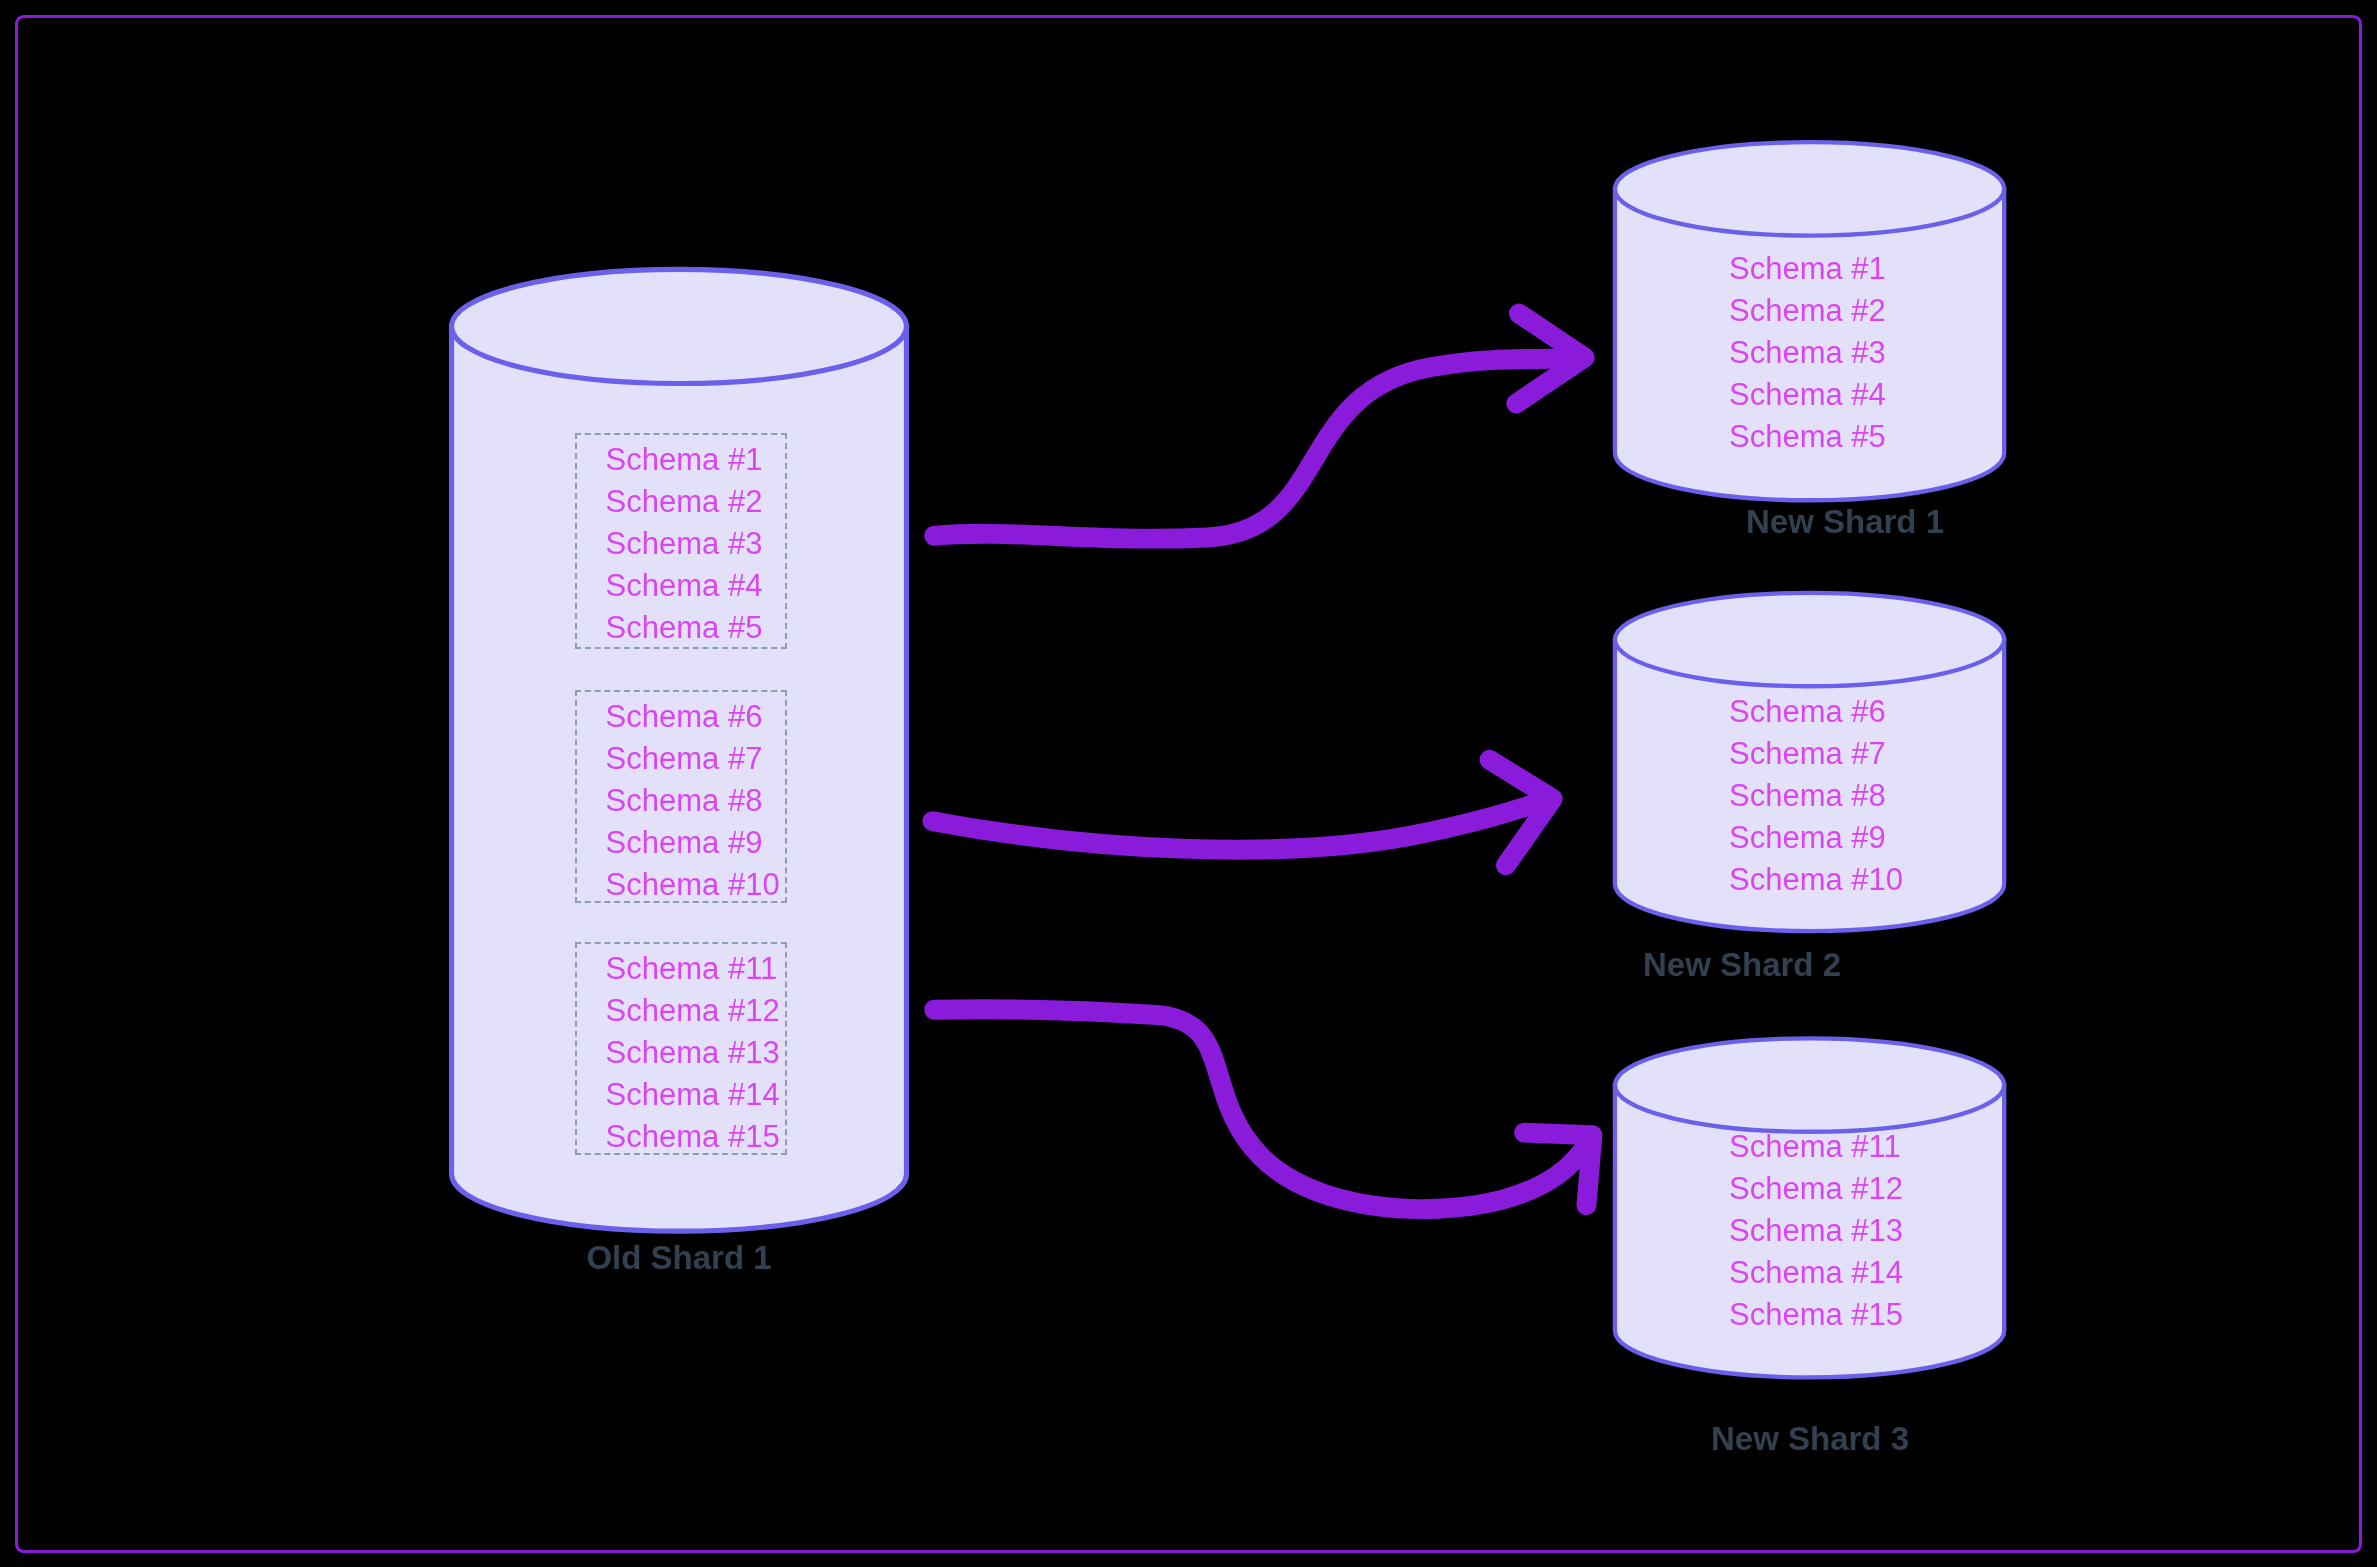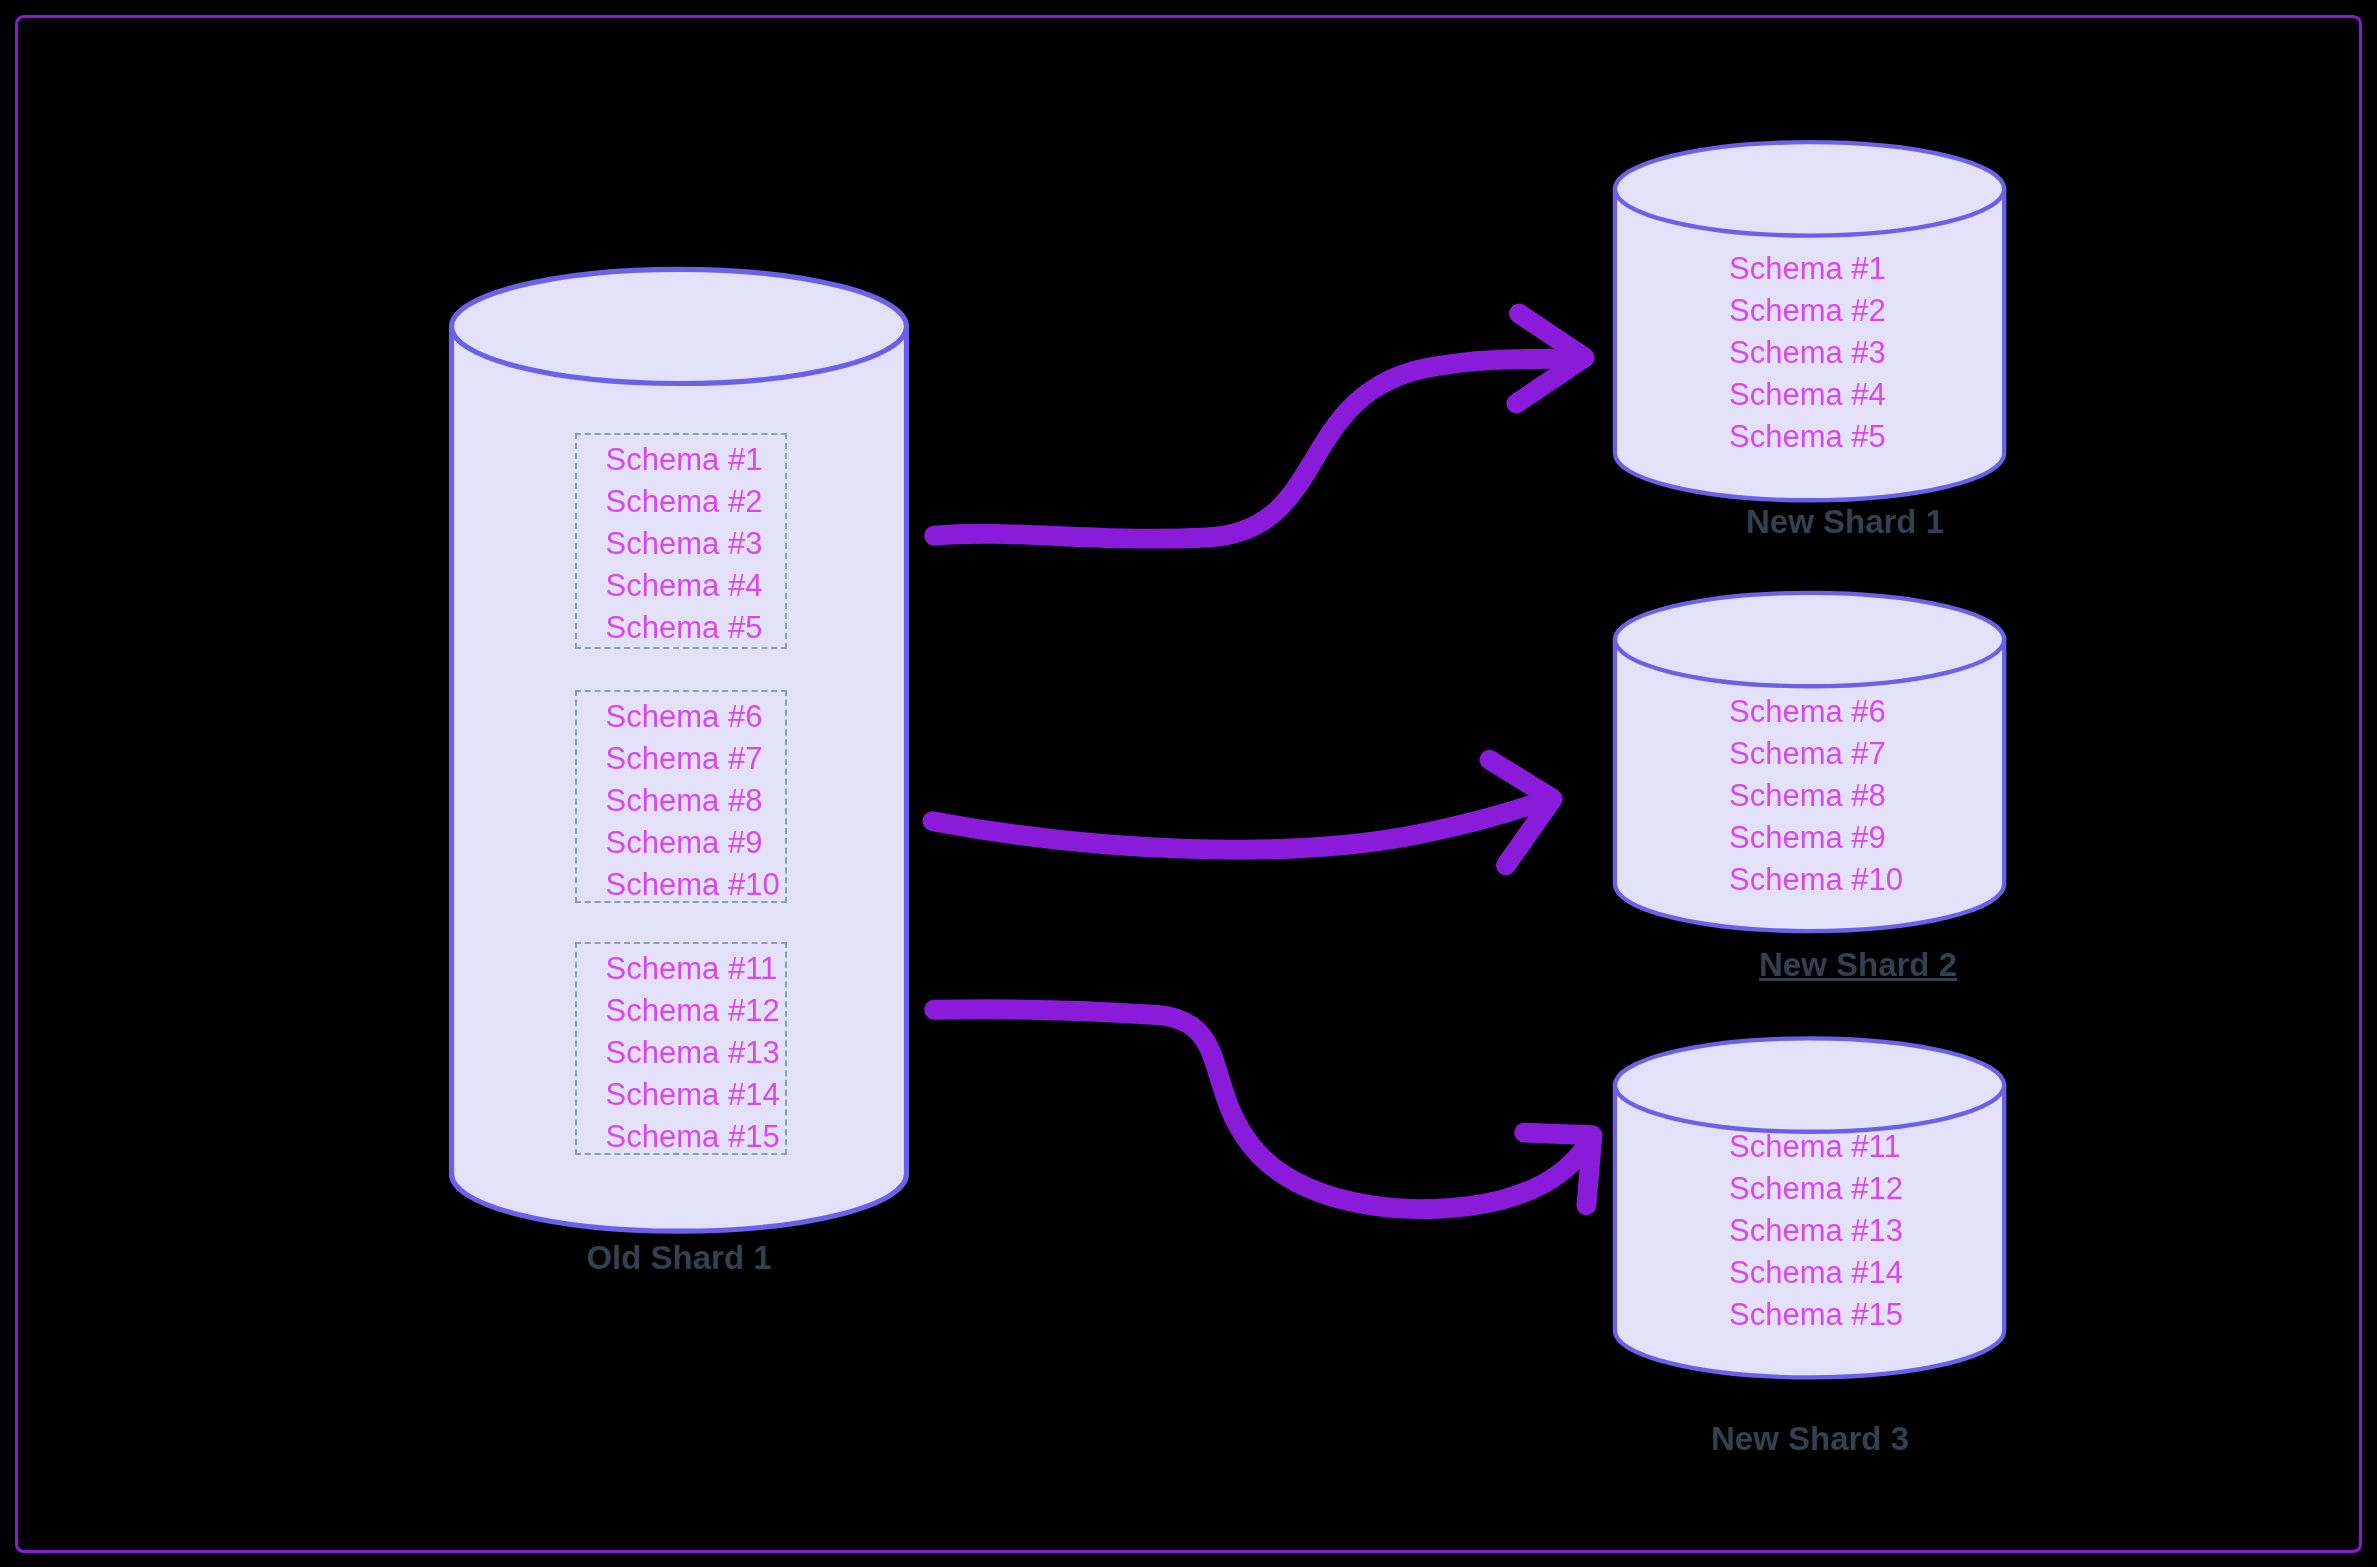--- a/index.html
+++ b/index.html
@@ -123,21 +123,21 @@
   </div>
   <div class="shard-label" style="left:1810px;top:503px;margin-left:35px;">New Shard 1</div>
 
   <div class="shard-lines" style="left:1729px;top:691px;">
     <span class="schema-line">Schema #6</span>
     <span class="schema-line">Schema #7</span>
     <span class="schema-line">Schema #8</span>
     <span class="schema-line">Schema #9</span>
     <span class="schema-line">Schema #10</span>
   </div>
-  <div class="shard-label" style="left:1858px;top:946px;text-decoration:underline;">New Shard 2</div>
+  <div class="shard-label" style="left:1742px;top:946px;">New Shard 2</div>
 
   <div class="shard-lines" style="left:1729px;top:1126px;">
     <span class="schema-line">Schema #11</span>
     <span class="schema-line">Schema #12</span>
     <span class="schema-line">Schema #13</span>
     <span class="schema-line">Schema #14</span>
     <span class="schema-line">Schema #15</span>
   </div>
   <div class="shard-label" style="left:1810px;top:1388px;margin-top:32px;">New Shard 3</div>
 

